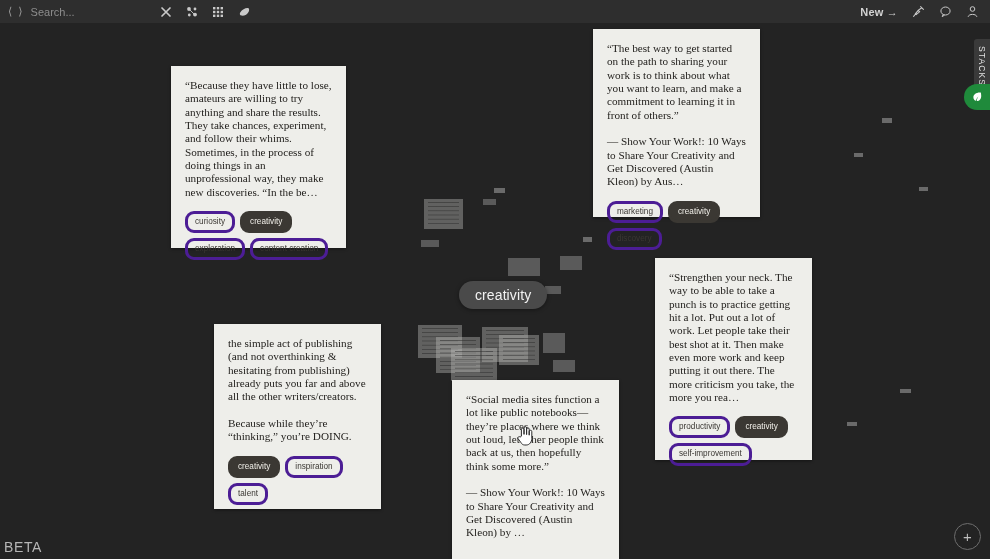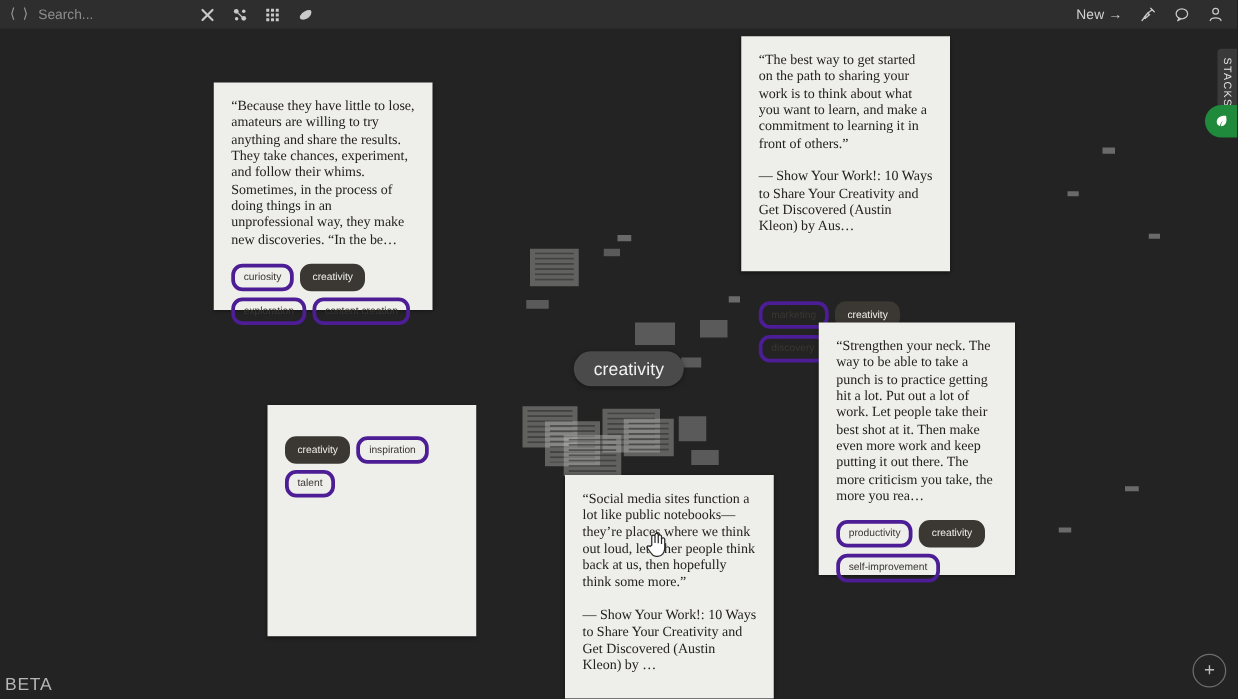--- a/index.html
+++ b/index.html
@@ -68,20 +68,21 @@
     color: #c9c9c9;
   }
   .tool-icon svg { display: block; }
 
   .topbar-right {
     margin-left: auto;
     display: flex;
     align-items: center;
     gap: 13px;
     padding-right: 11px;
+    font-weight: bold;
   }
   .new-label {
     color: #d2d2d2;
     font-size: 11px;
     letter-spacing: .2px;
     cursor: pointer;
     white-space: nowrap;
   }
   .right-icon {
     width: 14px; height: 14px;
@@ -354,39 +355,42 @@
       <div class="blob tiny" style="left: 847px; top: 399px; width: 10px; height: 4px;"></div>
       <div class="card" style="left: 171px; top: 43px; width: 175px; height: 182px;">
         <div class="card-text">“Because they have little to lose, amateurs are willing to try anything and share the results. They take chances, experiment, and follow their whims. Sometimes, in the process of doing things in an unprofessional way, they make new discoveries. “In the be…</div>
         <div class="card-tags">
           <span class="tag">curiosity</span>
           <span class="tag active">creativity</span>
           <span class="tag">exploration</span>
           <span class="tag">content creation</span>
         </div>
       </div>
-      <div class="card" style="left: 593px; top: 6px; width: 167px; height: 188px; gap: 40px;">
+      <div class="card" style="left: 593px; top: 6px; width: 167px; height: 188px;">
         <div class="card-text">“The best way to get started on the path to sharing your work is to think about what you want to learn, and make a commitment to learning it in front of others.”
 
 — Show Your Work!: 10 Ways to Share Your Creativity and Get Discovered (Austin Kleon) by Aus…</div>
         <div class="card-tags">
           <span class="tag">marketing</span>
           <span class="tag active">creativity</span>
           <span class="tag">discovery</span>
         </div>
       </div>
       <div class="card" style="left: 655px; top: 235px; width: 157px; height: 202px;">
         <div class="card-text">“Strengthen your neck. The way to be able to take a punch is to practice getting hit a lot. Put out a lot of work. Let people take their best shot at it. Then make even more work and keep putting it out there. The more criticism you take, the more you rea…</div>
         <div class="card-tags">
           <span class="tag">productivity</span>
           <span class="tag active">creativity</span>
           <span class="tag">self-improvement</span>
         </div>
       </div>
       <div class="card" style="left: 214px; top: 301px; width: 167px; height: 185px;">
+        <div class="card-text">the simple act of publishing (and not overthinking &amp; hesitating from publishing) already puts you far and above all the other writers/creators.
+
+Because while they’re “thinking,” you’re DOING.</div>
         <div class="card-tags">
           <span class="tag active">creativity</span>
           <span class="tag">inspiration</span>
           <span class="tag">talent</span>
         </div>
       </div>
       <div class="card" style="left: 452px; top: 357px; width: 167px; height: 180px;">
         <div class="card-text">“Social media sites function a lot like public notebooks—they’re places where we think out loud, let other people think back at us, then hopefully think some more.”
 
 — Show Your Work!: 10 Ways to Share Your Creativity and Get Discovered (Austin Kleon) by …</div>

